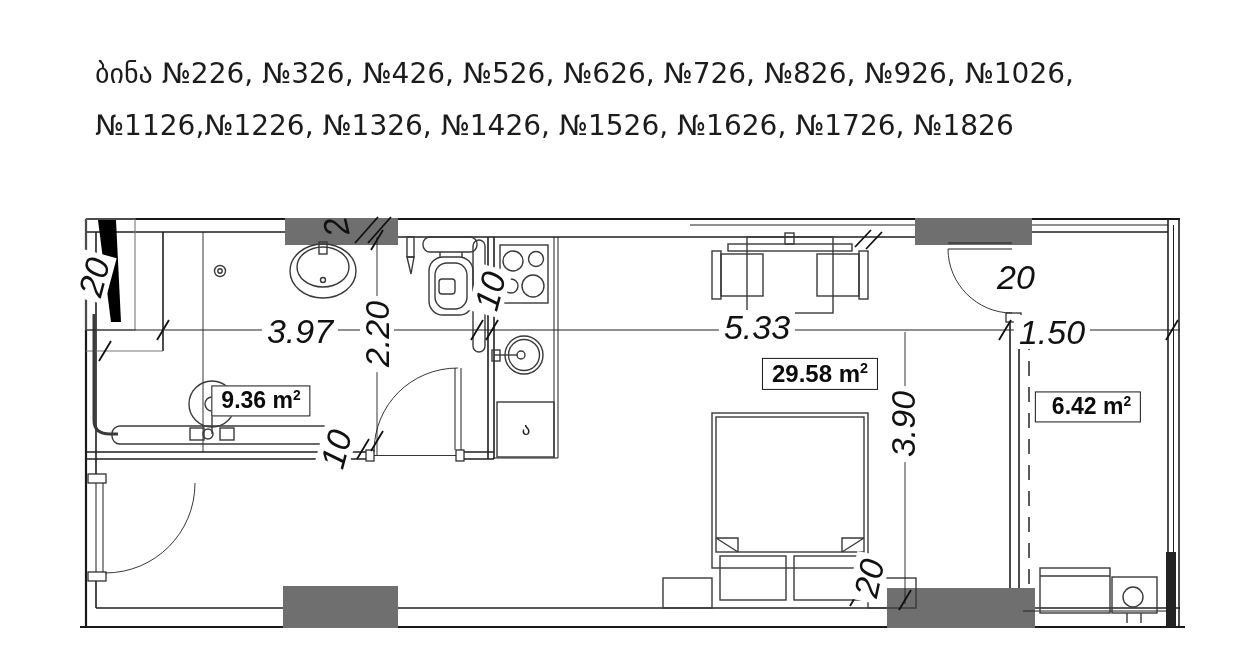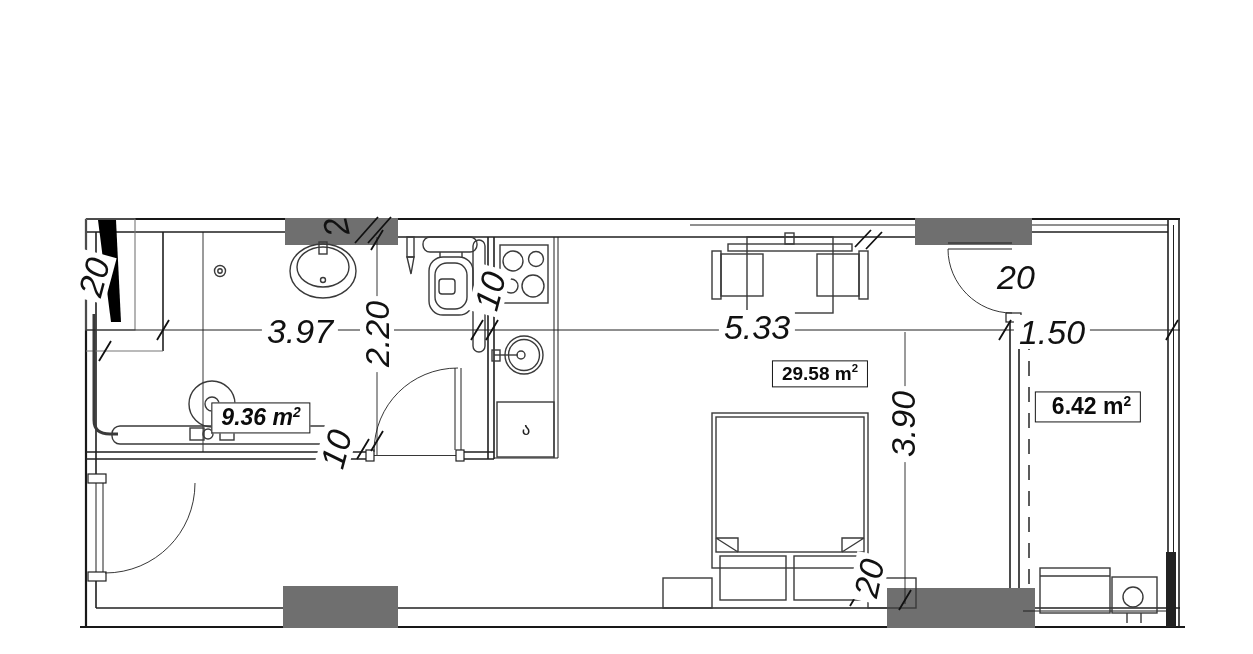--- a/index.html
+++ b/index.html
@@ -10,41 +10,45 @@
           font-family:"DejaVu Sans","Liberation Sans",sans-serif;
           font-size:28px;line-height:52px;white-space:nowrap;}
   .lbl{position:absolute;transform:translate(-50%,-50%) rotate(var(--r,0deg));
        font-style:italic;font-size:34px;color:#111;background:#fff;
        padding:0 5px;white-space:nowrap;line-height:1;}
   .area{position:absolute;transform:translate(-50%,-50%);border:1.5px solid #161616;
         background:#fff;color:#0b0b0b;font-weight:bold;white-space:nowrap;
         padding:2px 9px 3px;line-height:1.05;}
   .area sup{font-size:60%;}
   .area-bath{font-size:23px;}
-  .area-bed{font-size:19px;}
+  .area-bed{font-size:24px;}
   .area-balc{font-size:23px;}
   .area-total{font-size:43px;border-width:2px;padding:2px 14px 4px;}
   .geo{position:absolute;transform:translate(-50%,-50%);font-size:17px;color:#222;
        font-family:"DejaVu Sans",sans-serif;}
   
   .ln  {stroke:#202020;fill:none;stroke-width:1.6;}
   .ln1 {stroke:#202020;fill:none;stroke-width:1;}
   .ln2 {stroke:#181818;fill:none;stroke-width:2.2;}
   .lnt {stroke:#202020;fill:none;stroke-width:0.9;}
   .lng {stroke:#777;fill:none;stroke-width:1.1;}
   .tick{stroke:#111;stroke-width:1.8;fill:none;}
   .jamb{fill:#fff;stroke:#202020;stroke-width:1.2;}
   .furn{stroke:#3a3a3a;fill:none;stroke-width:1.4;}
   .dash{stroke:#333;stroke-width:1.6;fill:none;stroke-dasharray:15 11;}
 </style>
 </head>
 <body>
 
 <div id="stage">
 
+  <div class="header">
+    <div>ბინა №226, №326, №426, №526, №626, №726, №826, №926, №1026,</div>
+    <div>№1126,№1226, №1326, №1426, №1526, №1626, №1726, №1826</div>
+  </div>
 
   <svg id="plan-svg" width="1253" height="654" viewBox="0 0 1253 654">
 
     <g>
       <path class="ln2" d="M86,219 H1180"></path>
       <path class="ln" d="M86,232 H285 M398,237 H915 M1032,232 H1168"></path>
       <path class="ln1" d="M690,225 H915 M1032,225 H1168"></path>
       <path class="ln2" d="M86,219 V627"></path>
       <path class="ln" d="M96,232 V474 M96,581 V608"></path>
       <path class="ln" d="M96,608 H1180"></path>
@@ -178,19 +182,19 @@
   <div class="lbl" style="left:757px;top:320px;margin-top:7px;">5.33</div>
   <div class="lbl" style="left:1052px;top:332px;">1.50</div>
   <div class="lbl" style="left:903px;top:424px;--r:-90deg;">3.90</div>
   <div class="lbl" style="left:336px;top:449px;--r:-75deg;">10</div>
   <div class="lbl" style="left:490px;top:291px;--r:-75deg;">10</div>
   <div class="lbl" style="left:94px;top:277px;--r:-75deg;">20</div>
   <div class="lbl" style="left:1016px;top:277px;">20</div>
   <div class="lbl" style="left:869px;top:578px;--r:-78deg;">20</div>
   <div class="lbl" style="left:336px;top:227px;--r:-103deg;background:transparent;">2</div>
 
-  <div class="area area-bath" style="left:261px;top:418px;font-style:italic;"><span>9.36 m</span><sup>2</sup></div>
+  <div class="area area-bath" style="left:261px;top:401px;"><span>9.36 m</span><sup>2</sup></div>
   <div class="area area-bed" style="left:820px;top:374px;"><span>29.58 m</span><sup>2</sup></div>
   <div class="area area-balc" style="left:1088px;top:407px;padding-left:16px;"><span>6.42 m</span><sup>2</sup></div>
 
   <div class="geo" style="left:526px;top:429px;">ა</div>
 
 </div>
 
 </body></html>

